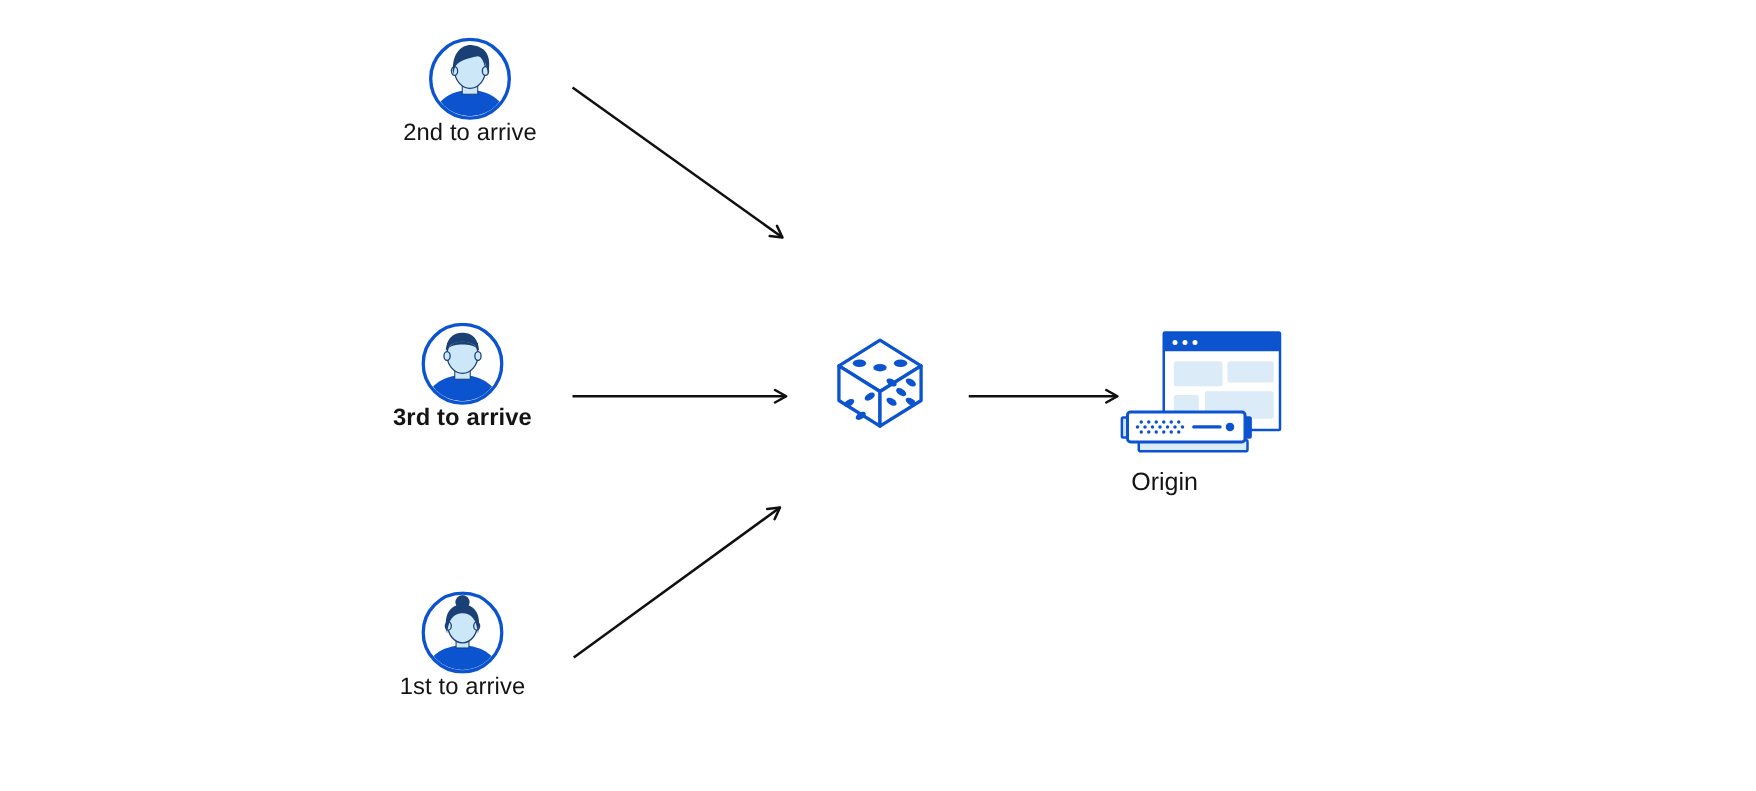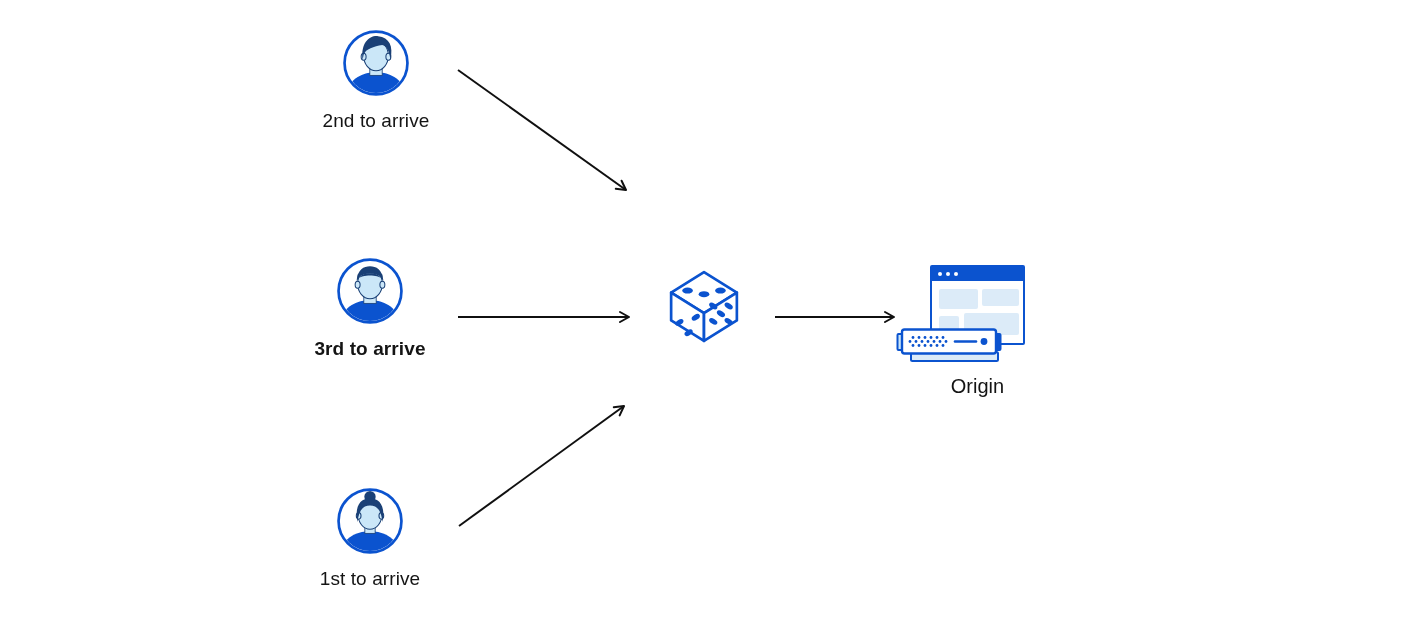--- a/index.html
+++ b/index.html
@@ -11,33 +11,33 @@
     --text-black:#141414;
     --background:#ffffff;
   }
   *{margin:0;padding:0;box-sizing:border-box;}
   html,body{width:1405px;height:633px;background:var(--background);overflow:hidden;}
   body{font-family:"Liberation Sans", sans-serif;color:var(--text-black);}
   .canvas{position:relative;width:1405px;height:633px;background:var(--background);}
   .arrows-layer{position:absolute;left:0;top:0;width:1405px;height:633px;z-index:1;}
   .client{position:absolute;width:144px;display:flex;flex-direction:column;align-items:center;z-index:2;}
   .client .avatar{width:66px;height:66px;display:block;}
-  .client .label{margin-top:14px;font-size:19px;letter-spacing:0.1px;color:var(--text-black);white-space:nowrap;}
+  .client .label{font-size:19px;letter-spacing:0.1px;color:var(--text-black);white-space:nowrap;}
   .dice-wrap{position:absolute;left:666px;top:268px;z-index:2;}
   .origin-group{position:absolute;left:890px;top:260px;width:150px;height:145px;z-index:2;}
   .browser-window{position:absolute;left:40px;top:5px;width:95px;height:80px;background:#fff;border:2px solid var(--primary-blue);border-radius:2px;}
   .titlebar{position:absolute;left:-1px;top:-1px;right:-1px;height:15px;background:var(--primary-blue);display:flex;align-items:center;padding-left:7px;gap:4px;}
   .titlebar .dot{width:4px;height:4px;border-radius:50%;background:#fff;}
   .win-block{position:absolute;background:var(--pale-blue);border-radius:2px;}
   .win-b1{left:7px;top:22px;width:39px;height:20px;}
   .win-b2{left:50px;top:22px;width:37px;height:17px;}
   .win-b3{left:7px;top:49px;width:20px;height:16px;}
   .win-b4{left:32px;top:46px;width:55px;height:22px;}
   .server-wrap{position:absolute;left:6px;top:68px;width:106px;height:38px;}
-  .origin-label{position:absolute;left:15px;top:115px;width:145px;text-align:center;font-size:20px;color:var(--text-black);}
+  .origin-label{position:absolute;left:15px;top:115px;width:145px;text-align:left;font-size:20px;color:var(--text-black);}
 </style>
 </head>
 <body>
 
 <div class="canvas">
 
   <svg class="arrows-layer" viewBox="0 0 1405 633" xmlns="http://www.w3.org/2000/svg">
     <defs>
       <marker id="chev" markerUnits="userSpaceOnUse" markerWidth="16" markerHeight="16" refX="11" refY="7" orient="auto">
         <path d="M2,2 L11,7 L2,12" fill="none" stroke="var(--arrow-black)" stroke-width="2" stroke-linecap="round" stroke-linejoin="round"></path>
@@ -84,21 +84,21 @@
         <ellipse cx="20" cy="26" rx="2.4" ry="3.4" fill="var(--light-blue)" stroke="var(--navy)" stroke-width="1"></ellipse>
         <ellipse cx="44" cy="26" rx="2.4" ry="3.4" fill="var(--light-blue)" stroke="var(--navy)" stroke-width="1"></ellipse>
         <path d="M19,22 C20,11 26,8 32,8 C38,8 44,11 45,22 L43,20 C41,14 37,13 32,13 C27,13 23,14 21,20 Z" fill="var(--navy)"></path>
         <path d="M21,20 C24,13 40,13 43,20 C40,16 24,16 21,20 Z" fill="var(--navy)"></path>
         <path d="M20,19 Q32,11 44,19 L44,16 Q32,8 20,16 Z" fill="var(--navy)"></path>
       </g>
     </svg>
     <div class="label">3rd to arrive</div>
   </div>
 
-  <div class="client" style="left:298px;top:488px;">
+  <div class="client" style="left:298px;top:473px;">
     <svg class="avatar" viewBox="0 0 64 64">
       <defs>
           <clipPath id="clipC">
             <circle cx="32" cy="32" r="29"></circle>
           </clipPath>
         </defs>
       <circle cx="32" cy="32" r="30.5" fill="#fff" stroke="var(--primary-blue)" stroke-width="2.6"></circle>
       <g clip-path="url(#clipC)">
         <path d="M0,66 C6,47 20,42 32,42 C44,42 58,47 64,66 Z" fill="var(--primary-blue)"></path>
         <rect x="27" y="32" width="10" height="12" fill="var(--light-blue)" stroke="var(--navy)" stroke-width="0.8"></rect>

